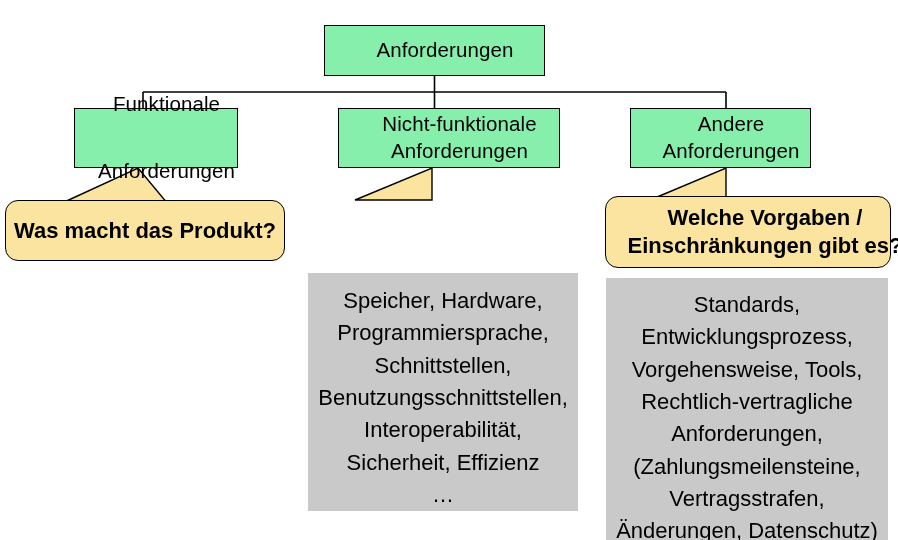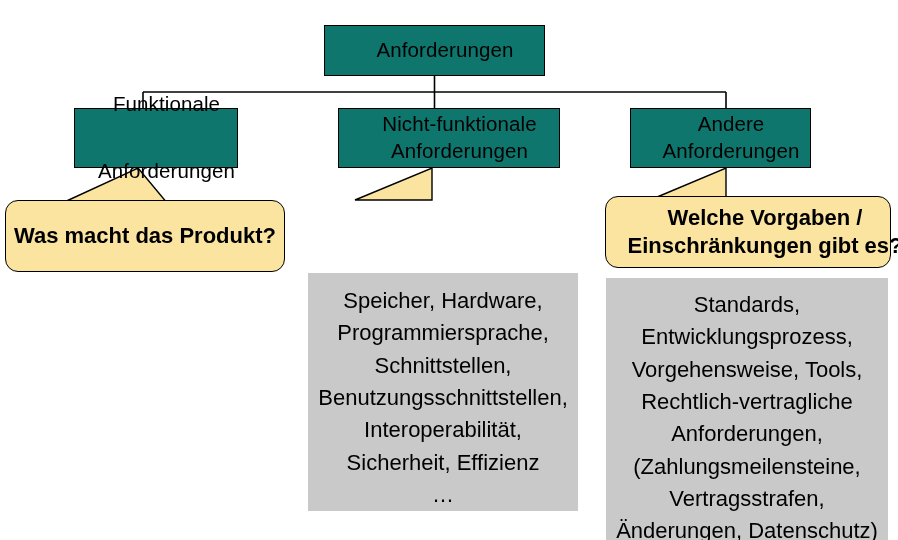--- a/index.html
+++ b/index.html
@@ -25,21 +25,21 @@
     left: 0;
     top: 0;
     width: 898px;
     height: 540px;
     pointer-events: none;
   }
   .node-box {
     position: absolute;
     box-sizing: border-box;
     border: 1.6px solid #000000;
-    background: #0f766e;
+    background: #86efac;
     display: flex;
     flex-direction: column;
     align-items: center;
     justify-content: center;
     text-align: center;
     color: #000000;
     font-size: 20.5px;
     line-height: 1.30;
     letter-spacing: 0.1px;
     z-index: 3;
@@ -141,21 +141,21 @@
     <span class="ln">Vorgehensweise, Tools,</span>
     <span class="ln">Rechtlich-vertragliche</span>
     <span class="ln">Anforderungen,</span>
     <span class="ln">(Zahlungsmeilensteine,</span>
     <span class="ln">Vertragsstrafen,</span>
     <span class="ln">Änderungen, Datenschutz)</span>
     <span class="gap"></span>
     <span class="ln">…</span>
   </div>
 
-  <div class="callout" style="left:5px; top:200px; width:280px; height:72px;">
+  <div class="callout" style="left:5px; top:200px; width:280px; height:61px;">
     <span class="ln">Was macht das Produkt?</span>
   </div>
 
 
   <div class="callout" style="left:605px; top:196px; width:286px; height:72px;padding-left:34px;">
     <span class="ln">Welche Vorgaben /</span>
     <span class="ln">Einschränkungen gibt es?</span>
   </div>
 
 </div>

